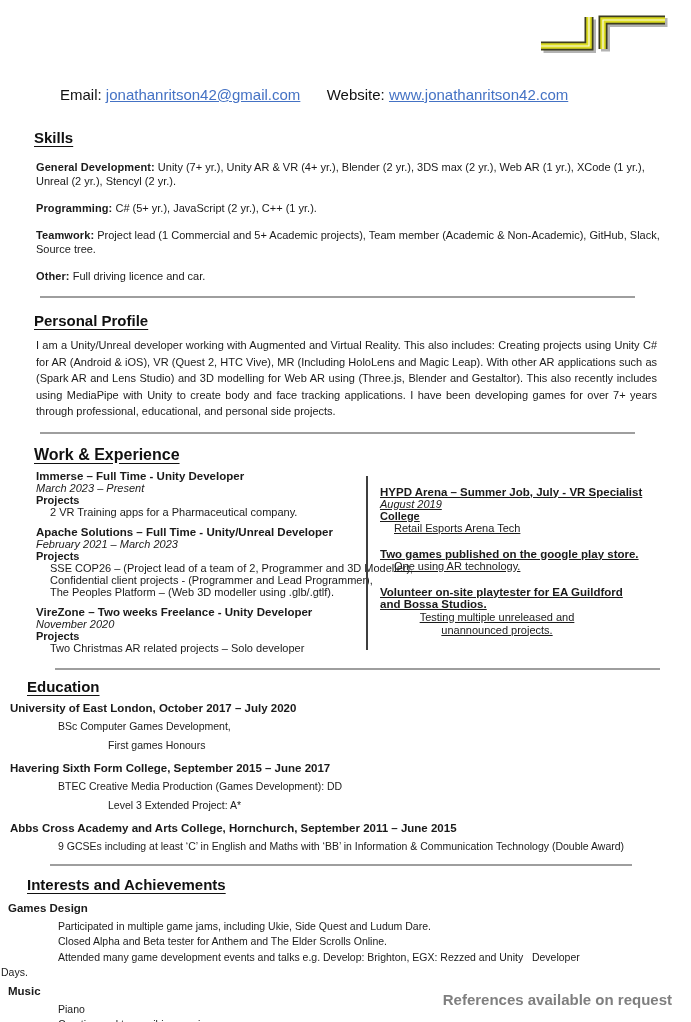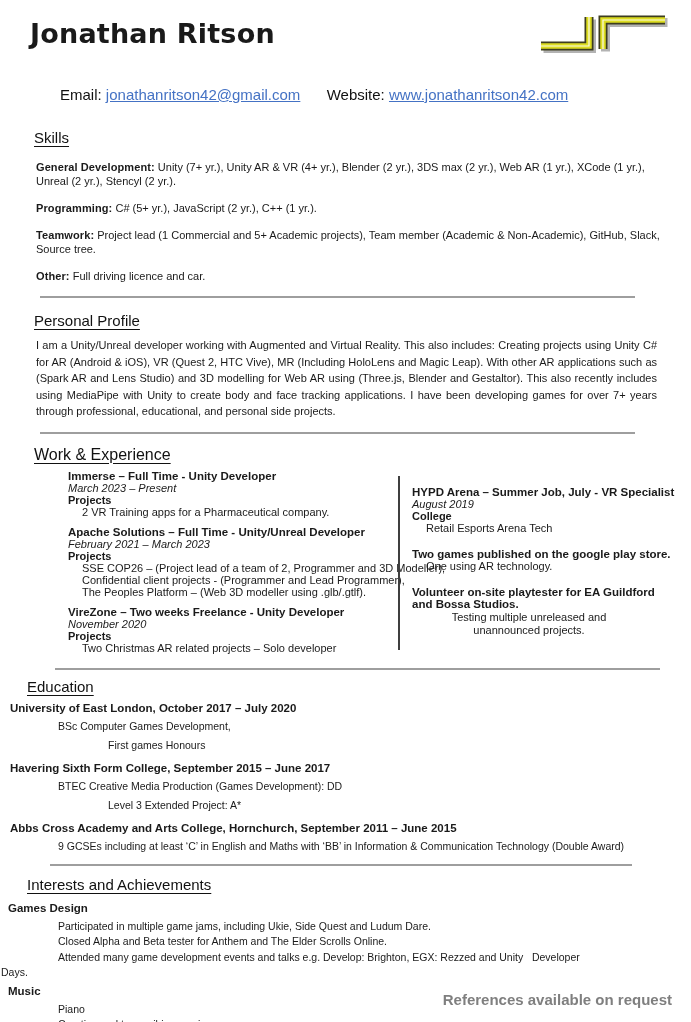--- a/index.html
+++ b/index.html
@@ -20,42 +20,42 @@
   .lg-shadow{stroke:var(--logoS); stroke-width:9;}
   .lg-outline{stroke:var(--logoO); stroke-width:9;}
   .lg-fill{stroke:var(--logoY); stroke-width:5.5;}
   .lg-core{stroke:#FBFBE9; stroke-width:1.2;}
   
   .contact{margin:28px 0 0 60px; font-size:15px;}
   .contact .lbl{color:#111;}
   .contact a{color:var(--link); text-decoration:underline; cursor:pointer;}
   .contact .gap{display:inline-block; width:18px;}
   
-  h2{font-size:15px; font-weight:normal; text-decoration:underline; text-underline-offset:3px; color:#111;}
+  h2{font-size:15px; font-weight:bold; text-decoration:underline; text-underline-offset:3px; color:#111;}
   #skills h2{margin:26px 0 14px 34px;}
   #profile h2{margin:14px 0 0 34px;}
   #work h2{margin:12px 0 0 34px; font-size:16px;}
   #education h2{margin:8px 0 4px 27px;}
   #interests h2{margin:10px 0 8px 27px;}
   
   .skill-item{margin:0 28px 13px 36px; font-size:11px; line-height:14px;}
   .skill-item b{letter-spacing:.1px;}
   
   .hr{border-top:2px solid var(--divider);}
   .hr1{margin:8px 56px 0 40px;}
   .hr2{margin:12px 56px 0 40px;}
   .hr3{margin:6px 31px 0 55px;}
   .hr4{margin:8px 59px 0 50px;}
   
   .profile-text{margin:8px 34px 0 36px; font-size:11px; line-height:16.5px; text-align:justify;}
   
-  .work-cols{display:flex; margin-top:6px;padding-left:32px;}
+  .work-cols{display:flex; margin-top:6px;}
   .wcol-left{width:366px; padding-left:36px;}
   .wdivider{width:2px; background:var(--vdivider); margin:6px 0 12px 0;}
-  .wcol-right{width:260px; padding-left:12px; padding-top:16px;}
+  .wcol-right{width:260px; padding-left:12px; padding-top:16px;text-decoration:underline;}
   .wentry{margin-bottom:8px; line-height:12px;}
   .wtitle{font-weight:bold; font-size:11.5px; line-height:12px; white-space:nowrap;}
   .wtitle.wrap{white-space:normal; line-height:12.5px;}
   .wdate{font-style:italic; font-size:11px; line-height:12px;}
   .wlabel{font-weight:bold; font-size:11px; line-height:12px;}
   .wline{font-size:11px; line-height:12px; padding-left:14px; white-space:nowrap;}
   .wline.center{white-space:normal; text-align:center; padding:0 24px 0 10px; line-height:13px;}
   
   .eschool{font-weight:bold; font-size:11.5px; line-height:18px; margin:4px 0 0 10px; white-space:nowrap;}
   .edetail1{font-size:10.5px; line-height:19px; margin-left:58px; white-space:nowrap;}
@@ -65,21 +65,20 @@
   .iline{font-size:10.5px; line-height:15.5px; margin-left:58px; white-space:pre;}
   .iline.hang{margin-left:1px;}
   .igroup{margin-bottom:3px;}
   
   .footer{position:absolute; right:19px; bottom:14px; font-weight:bold; font-size:15px; color:var(--footer);}
 </style>
 </head>
 <body>
 
 <div class="header">
-  <div class="name">Jonathan Ritson</div>
   <svg class="logo" width="148" height="52" viewBox="0 0 148 52">
     <g transform="translate(2.5,2.5)">
       <polyline class="lg lg-shadow" points="8,38 56,38 56,9" style="stroke: rgb(179, 179, 179);"></polyline>
       <polyline class="lg lg-shadow" points="70,41 70,12 132,12" style="stroke: rgb(179, 179, 179);"></polyline>
     </g>
     <polyline class="lg lg-outline" points="8,38 56,38 56,9" style="stroke: rgb(61, 61, 31);"></polyline>
     <polyline class="lg lg-outline" points="70,41 70,12 132,12" style="stroke: rgb(61, 61, 31);"></polyline>
     <polyline class="lg lg-fill" points="8,38 56,38 56,9" style="stroke: rgb(221, 221, 34);"></polyline>
     <polyline class="lg lg-fill" points="70,41 70,12 132,12" style="stroke: rgb(221, 221, 34);"></polyline>
     <polyline class="lg lg-core" points="8,38 56,38 56,9"></polyline>

